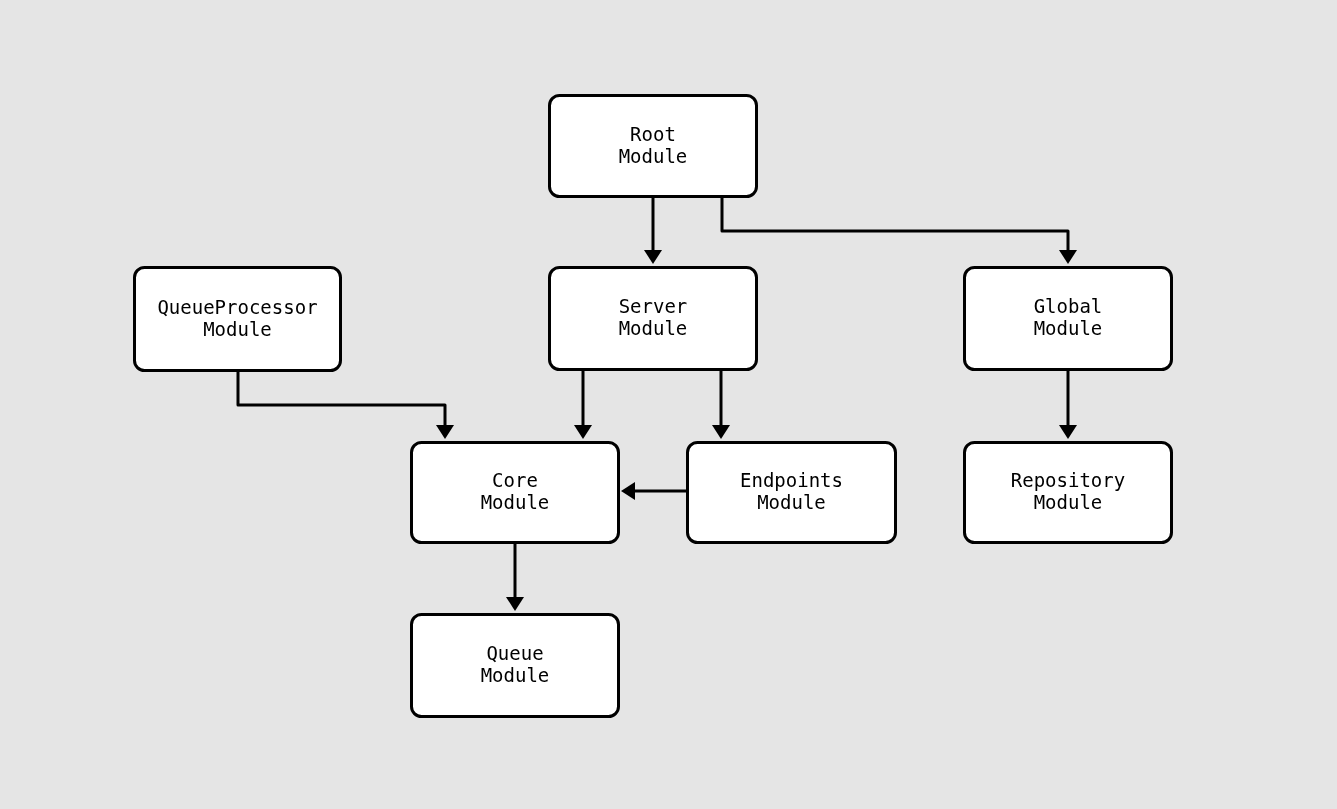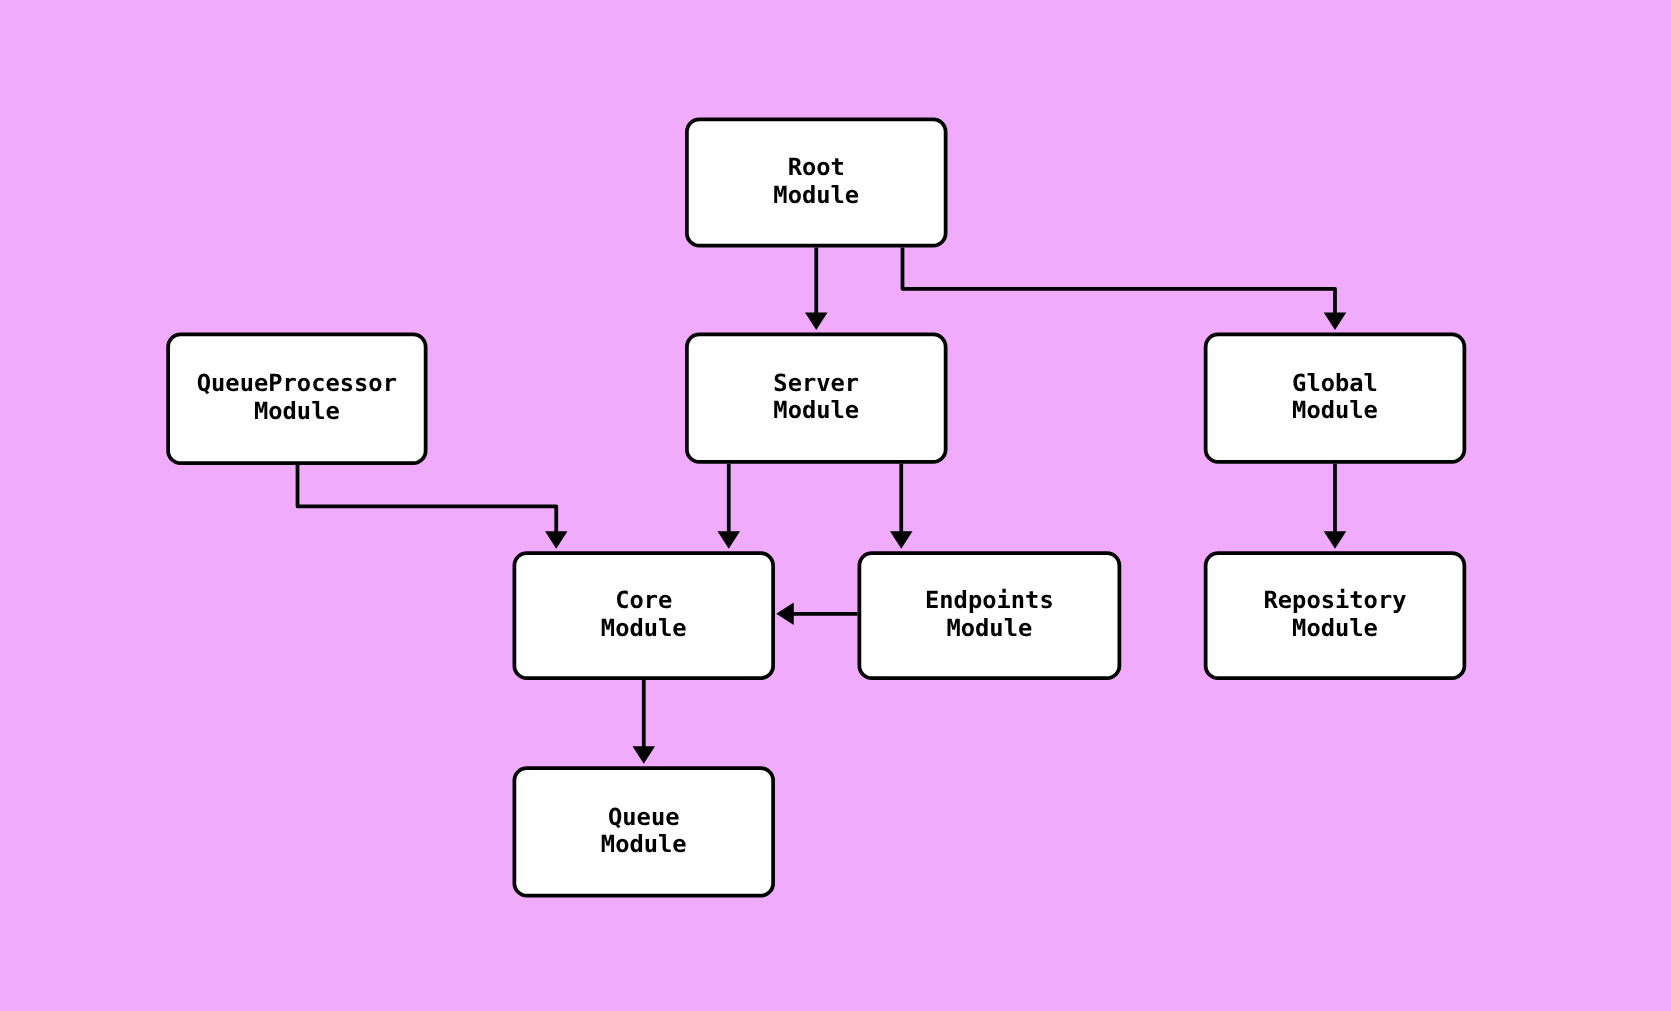--- a/index.html
+++ b/index.html
@@ -11,22 +11,21 @@
   body {
     width: 1337px;
     height: 809px;
     overflow: hidden;
     font-family: "DejaVu Sans Mono", monospace;
   }
   #diagram-canvas {
     position: relative;
     width: 1337px;
     height: 809px;
-    background: #f0abfc;
-    font-weight: bold;
+    background: #e5e5e5;
   }
   svg#diagram-svg {
     position: absolute;
     top: 0;
     left: 0;
     width: 1337px;
     height: 809px;
     display: block;
   }
   .node-box {

